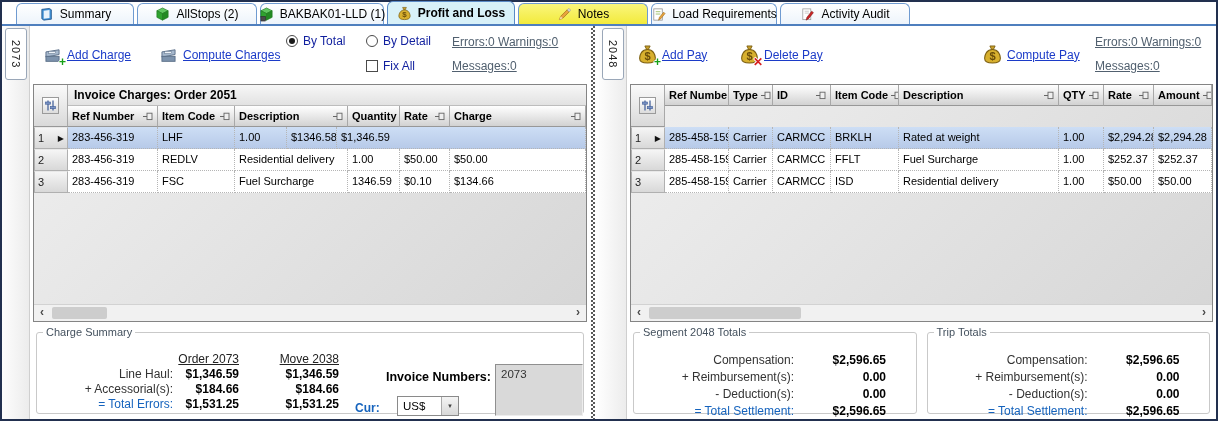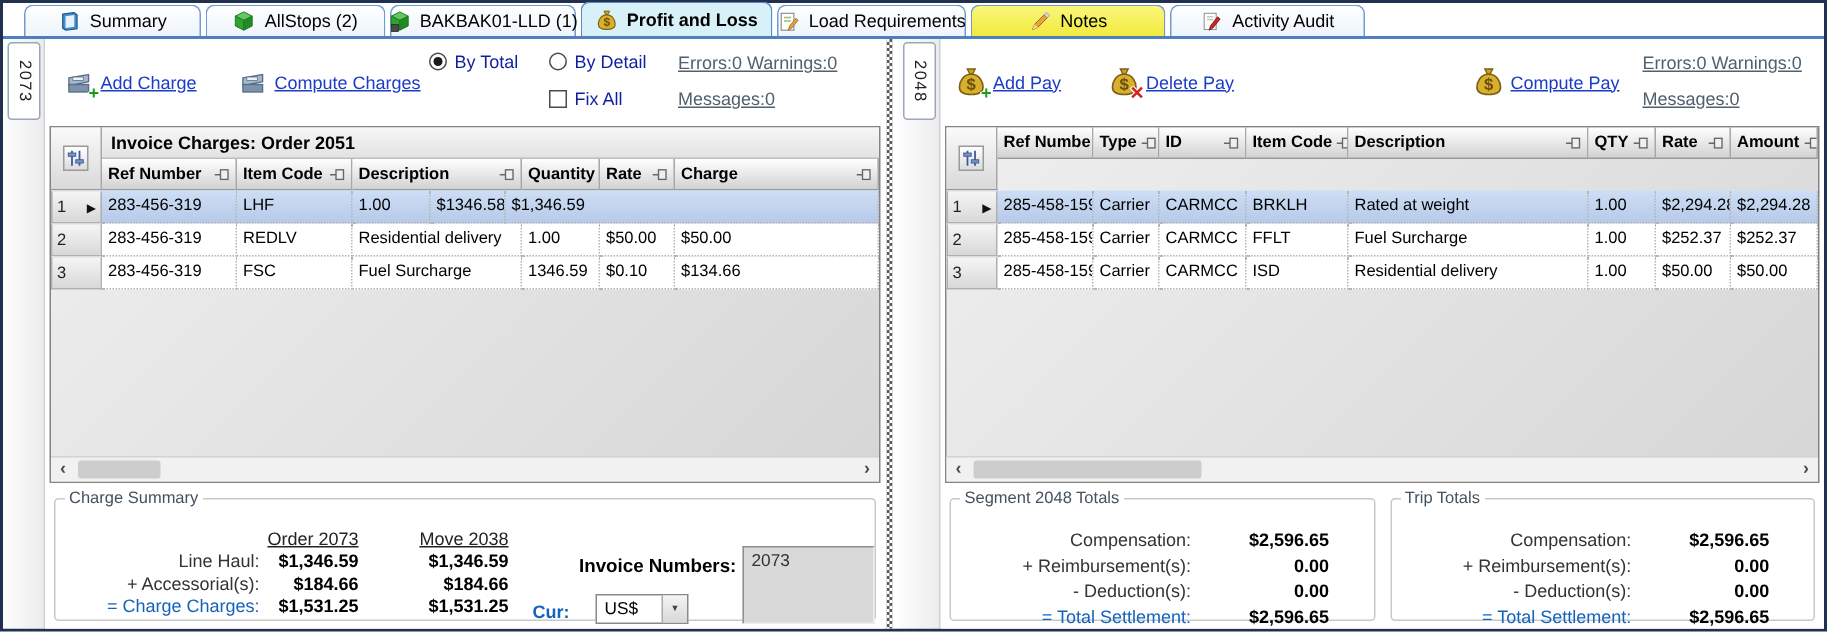--- a/index.html
+++ b/index.html
@@ -149,40 +149,40 @@
     <div class="tab tab-w4 active">
       <span class="ticon">
         <svg width="15" height="15" viewBox="0 0 16 16">
             <path d="M6 1.5 h4 l-1.3 2.6 h-1.4 Z" fill="#caa22a" stroke="#7c5f12" stroke-width="0.7"></path>
             <path d="M8 4.2 C12.4 4.2 14 8.3 14 10.8 C14 13.4 11.4 14.5 8 14.5 C4.6 14.5 2 13.4 2 10.8 C2 8.3 3.6 4.2 8 4.2 Z" fill="#d8b02e" stroke="#7c5f12" stroke-width="0.8"></path>
             <text x="8" y="12" font-size="8.5" font-weight="bold" fill="#6b4e0a" text-anchor="middle">$</text>
           </svg>
       </span>
       <span>Profit and Loss</span>
     </div>
+    <div class="tab tab-w6 yellow">
+      <span class="ticon">
+        <svg width="15" height="15" viewBox="0 0 16 16">
+            <path d="M2.5 13.5 L4 9.8 L10.8 3 L13 5.2 L6.2 12 Z" fill="#e8a33d" stroke="#9a6a1a" stroke-width="0.7"></path>
+            <path d="M2.5 13.5 L4 9.8 L6.2 12 Z" fill="#f4d7a8"></path>
+            <path d="M10.8 3 L13 5.2 L14 4.2 C14.4 3.8 14.4 3 14 2.6 L13.4 2 C13 1.6 12.2 1.6 11.8 2 Z" fill="#d8d8d8" stroke="#888" stroke-width="0.5"></path>
+          </svg>
+      </span>
+      <span>Notes</span>
+    </div>
     <div class="tab tab-w5">
       <span class="ticon">
         <svg width="15" height="15" viewBox="0 0 16 16">
             <rect x="3" y="2" width="9" height="12" fill="#fff" stroke="#8a8a8a" stroke-width="0.8"></rect>
             <line x1="5" y1="5" x2="10" y2="5" stroke="#9ec06a" stroke-width="1"></line>
             <line x1="5" y1="7.5" x2="10" y2="7.5" stroke="#9ec06a" stroke-width="1"></line>
             <path d="M8 14 L9 11 L13.5 5.5 L15 7 L10.5 12.5 Z" fill="#e8a33d" stroke="#9a6a1a" stroke-width="0.6"></path>
           </svg>
       </span>
       <span>Load Requirements</span>
-    </div>
-    <div class="tab tab-w6 yellow">
-      <span class="ticon">
-        <svg width="15" height="15" viewBox="0 0 16 16">
-            <path d="M2.5 13.5 L4 9.8 L10.8 3 L13 5.2 L6.2 12 Z" fill="#e8a33d" stroke="#9a6a1a" stroke-width="0.7"></path>
-            <path d="M2.5 13.5 L4 9.8 L6.2 12 Z" fill="#f4d7a8"></path>
-            <path d="M10.8 3 L13 5.2 L14 4.2 C14.4 3.8 14.4 3 14 2.6 L13.4 2 C13 1.6 12.2 1.6 11.8 2 Z" fill="#d8d8d8" stroke="#888" stroke-width="0.5"></path>
-          </svg>
-      </span>
-      <span>Notes</span>
     </div>
     <div class="tab tab-w7">
       <span class="ticon">
         <svg width="15" height="15" viewBox="0 0 16 16">
             <rect x="3" y="2" width="8.5" height="11.5" fill="#fff" stroke="#999" stroke-width="0.8"></rect>
             <line x1="5" y1="4.5" x2="9.5" y2="4.5" stroke="#bbb" stroke-width="0.8"></line>
             <line x1="5" y1="6.5" x2="9.5" y2="6.5" stroke="#bbb" stroke-width="0.8"></line>
             <path d="M6.5 14 L7.5 10.8 L12.5 4.5 L14.3 6 L9.3 12.3 Z" fill="#cc2424" stroke="#7a1212" stroke-width="0.6"></path>
           </svg>
       </span>
@@ -349,21 +349,21 @@
               <span class="cell hdr">Move 2038</span>
 
               <span class="cell lab">Line Haul:</span>
               <span class="cell val">$1,346.59</span>
               <span class="cell val">$1,346.59</span>
 
               <span class="cell lab">+ Accessorial(s):</span>
               <span class="cell val">$184.66</span>
               <span class="cell val">$184.66</span>
 
-              <span class="cell lab total">= Charge Charges:</span>
+              <span class="cell lab total">= Total Errors:</span>
               <span class="cell val">$1,531.25</span>
               <span class="cell val">$1,531.25</span>
             </div>
             <span class="inv-label">Invoice Numbers:</span>
             <div class="inv-box">2073</div>
             <span class="cur-label">Cur:</span>
             <div class="cur-select">
               <span class="cv">US$</span>
               <span class="dd">▼</span>
             </div>

